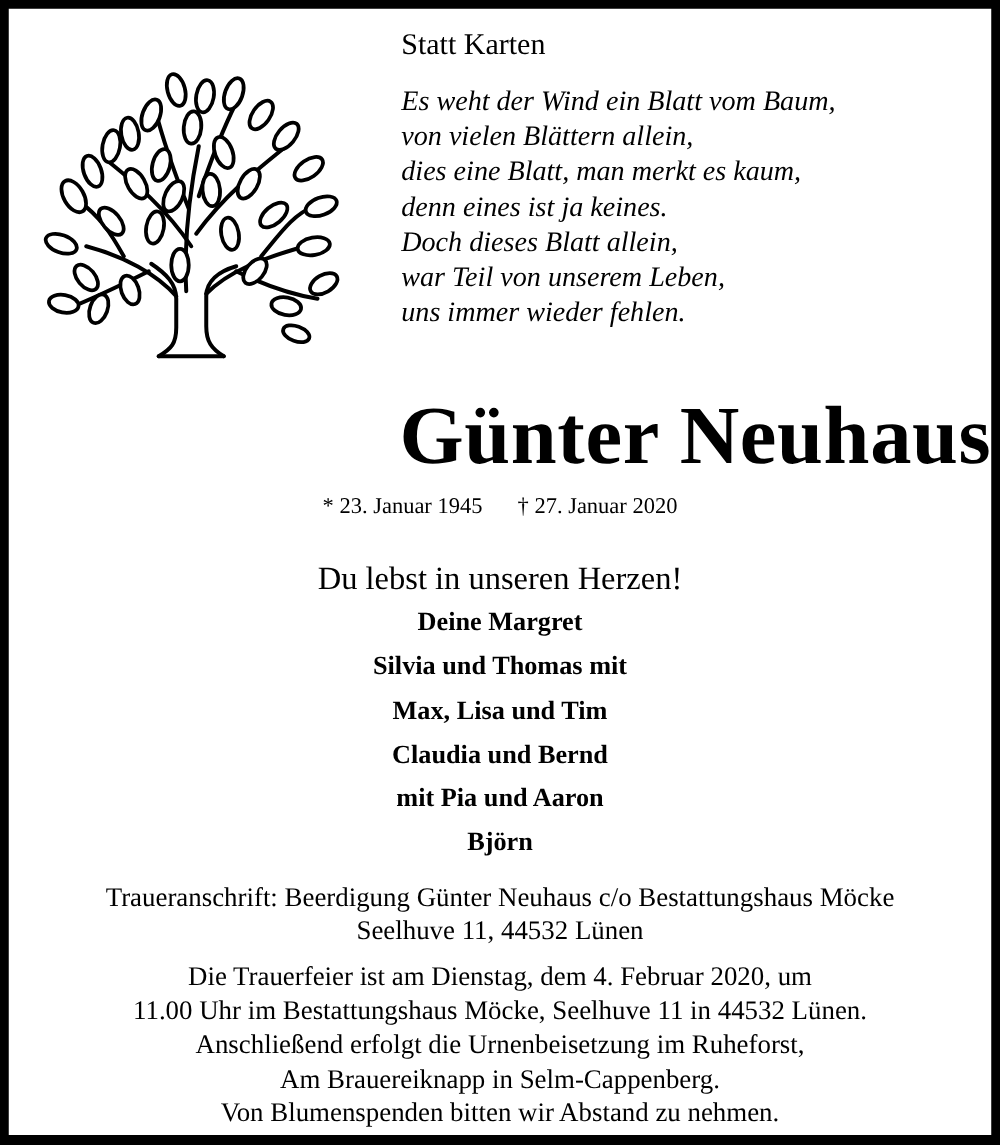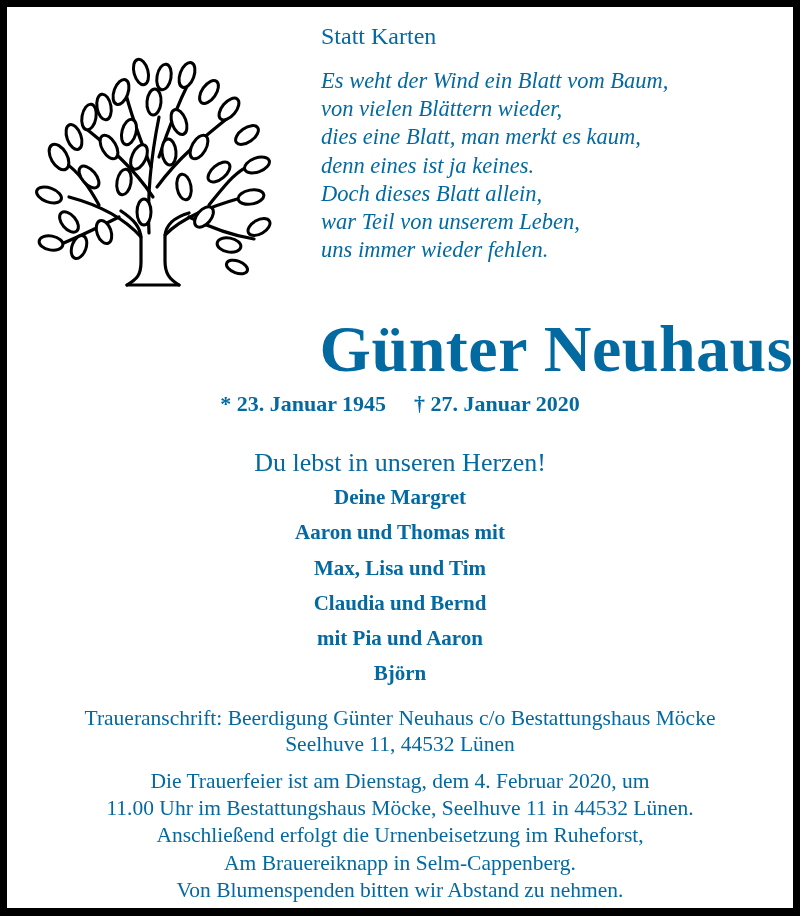--- a/index.html
+++ b/index.html
@@ -5,21 +5,21 @@
     html, body { margin: 0; padding: 0; background: #ffffff; }
     body { width: 800px; height: 916px; overflow: hidden; }
     .frame {
       position: absolute; left: 0; top: 0;
       width: 800px; height: 916px;
       box-sizing: border-box;
       border: 7px solid #000;
       border-bottom-width: 8px;
       background: #fff;
       font-family: "Liberation Serif", "DejaVu Serif", serif;
-      color: #0369a1;
+      color: #000000;
     }
     .tree {
       position: absolute; left: 22px; top: 40px;
       width: 245px; height: 245px;
     }
     .statt {
       position: absolute; left: 314px; top: 14px;
       font-size: 24px; line-height: 30px;
     }
     .poem {
@@ -28,23 +28,22 @@
     }
     .poem div { white-space: nowrap; }
     .name {
       position: absolute; left: 0; right: 0; top: 302px;
       text-align: right; font-weight: bold;
       font-size: 66px; line-height: 80px;
       letter-spacing: 0.5px;
     }
     .dates {
       position: absolute; left: 0; right: 0; top: 383px;
-      text-align: center; font-size: 22px; line-height: 28px;
+      text-align: center; font-size: 18px; line-height: 28px;
       white-space: pre;
-      font-weight: bold;
     }
     .dates span.gap { display: inline-block; width: 28px; }
     .herz {
       position: absolute; left: 0; right: 0; top: 439px;
       text-align: center; font-size: 26px; line-height: 34px;
     }
     .family {
       position: absolute; left: 0; right: 0; top: 473px;
       text-align: center; font-weight: bold;
       font-size: 21px; line-height: 35.3px;
@@ -119,37 +118,37 @@
       <ellipse cx="110" cy="110" rx="7" ry="13" transform="rotate(25 110 110)"></ellipse>
     </g>
 
     <ellipse cx="208" cy="220" rx="11" ry="6" transform="rotate(20 208 220)" fill="#fff" stroke="#000" stroke-width="3"></ellipse>
   </svg>
 
   <div class="statt">Statt Karten</div>
 
   <div class="poem">
     <div>Es weht der Wind ein Blatt vom Baum,</div>
-    <div>von vielen Blättern wieder,</div>
+    <div>von vielen Blättern allein,</div>
     <div>dies eine Blatt, man merkt es kaum,</div>
     <div>denn eines ist ja keines.</div>
     <div>Doch dieses Blatt allein,</div>
     <div>war Teil von unserem Leben,</div>
     <div>uns immer wieder fehlen.</div>
   </div>
 
   <div class="name">Günter Neuhaus</div>
 
   <div class="dates"><span>* 23. Januar 1945</span><span class="gap"></span><span>† 27. Januar 2020</span></div>
 
   <div class="herz">Du lebst in unseren Herzen!</div>
 
   <div class="family">
     <div>Deine Margret</div>
-    <div>Aaron und Thomas mit</div>
+    <div>Silvia und Thomas mit</div>
     <div>Max, Lisa und Tim</div>
     <div>Claudia und Bernd</div>
     <div>mit Pia und Aaron</div>
     <div>Björn</div>
   </div>
 
   <div class="address">
     <div>Traueranschrift: Beerdigung Günter Neuhaus c/o Bestattungshaus Möcke</div>
     <div>Seelhuve 11, 44532 Lünen</div>
   </div>

